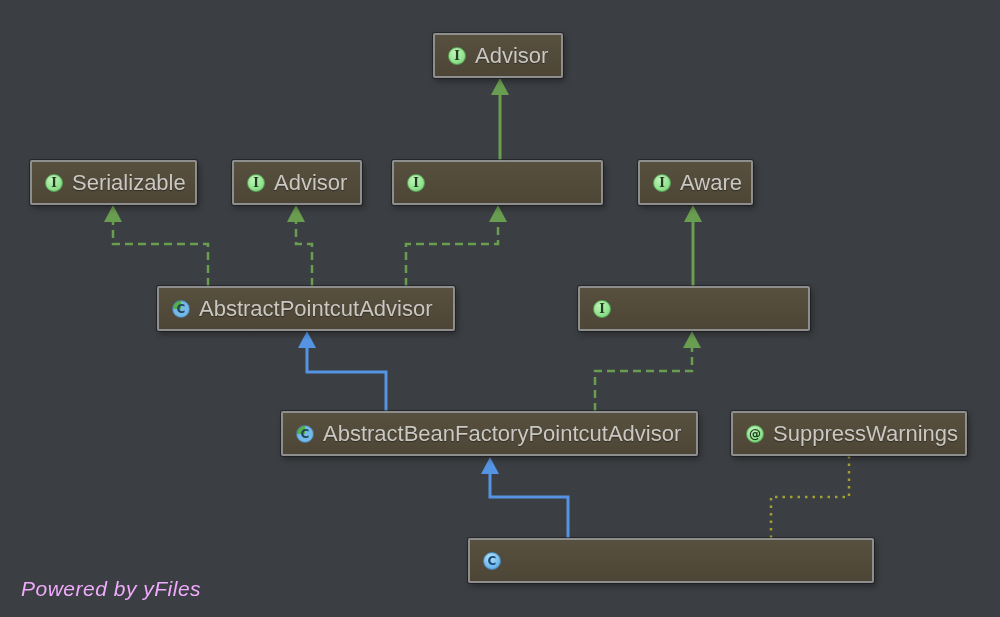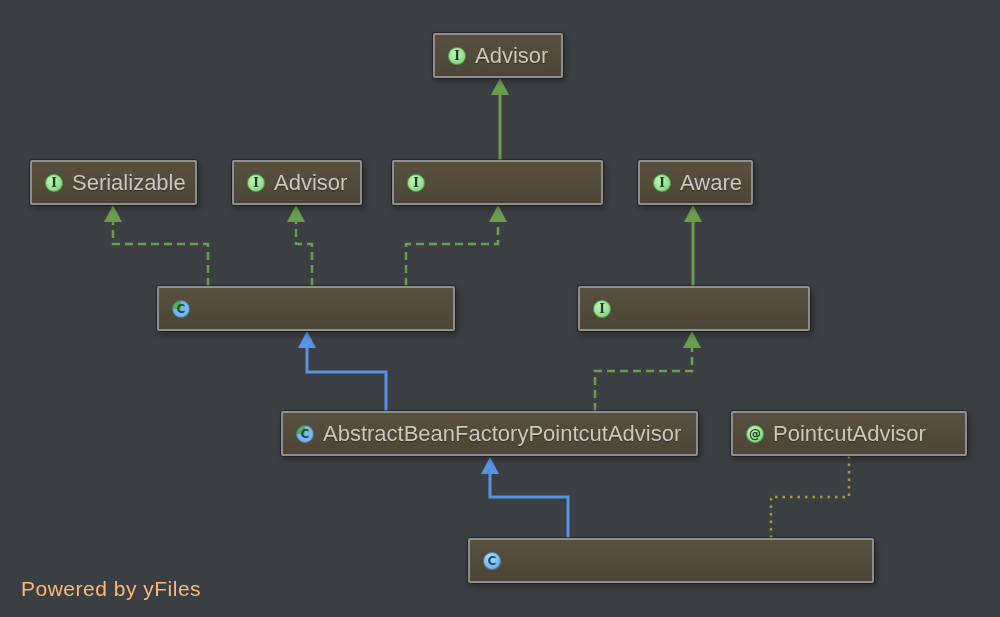--- a/index.html
+++ b/index.html
@@ -56,21 +56,21 @@
     font-family:"DejaVu Sans", sans-serif;
   }
   .icon-abstract {
     background:conic-gradient(#74b9e8 0deg 270deg, #52b14a 270deg 360deg);
     border:1px solid #49789f; color:#24445c;
     font-family:"DejaVu Sans", sans-serif;
   }
 
   .footer {
     position:absolute; left:21px; top:577px;
-    font-size:21px; letter-spacing:.5px; color:#fdba74;
+    font-size:21px; letter-spacing:.5px; color:#f0abfc;font-style:italic;
   }
 </style>
 </head>
 <body>
 
 <div id="stage">
 
   <svg id="edges" width="1000" height="617" viewBox="0 0 1000 617">
 
     <path class="edge-solid-green" d="M500,160 L500,94"></path>
@@ -119,34 +119,35 @@
     <span class="icon icon-interface">I</span>
   </div>
 
   <div class="node" style="left:638px; top:160px; width:115px;">
     <span class="icon icon-interface">I</span>
     <span class="label">Aware</span>
   </div>
 
   <div class="node" style="left:157px; top:286px; width:298px;">
     <span class="icon icon-abstract">C</span>
+    <span class="label">AbstractPointcutAdvisor</span>
   </div>
 
   <div class="node" style="left:578px; top:286px; width:232px;">
     <span class="icon icon-interface">I</span>
   </div>
 
   <div class="node" style="left:281px; top:411px; width:417px;">
     <span class="icon icon-abstract">C</span>
     <span class="label">AbstractBeanFactoryPointcutAdvisor</span>
   </div>
 
   <div class="node" style="left:731px; top:411px; width:236px;">
     <span class="icon icon-annotation">@</span>
-    <span class="label">PointcutAdvisor</span>
+    <span class="label">SuppressWarnings</span>
   </div>
 
   <div class="node" style="left:468px; top:538px; width:406px;">
     <span class="icon icon-class">C</span>
   </div>
 
   <div class="footer">Powered by yFiles</div>
 </div>
 
 </body></html>

